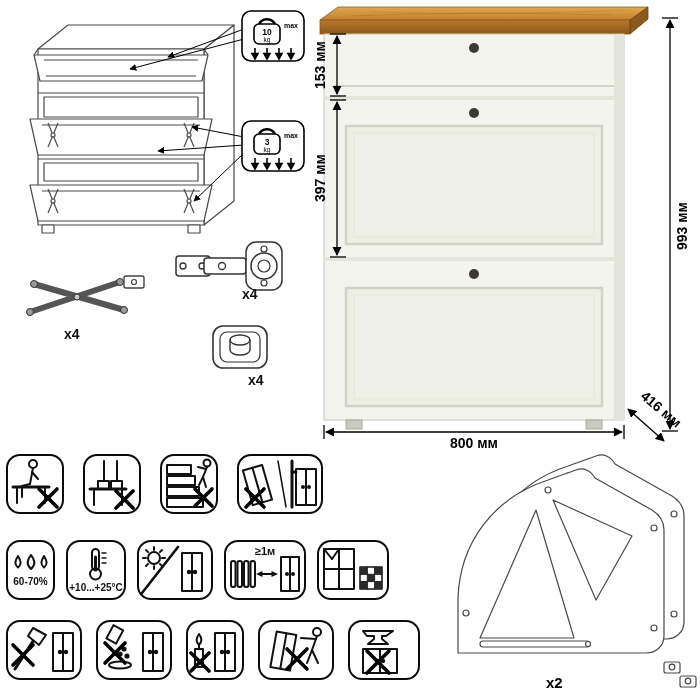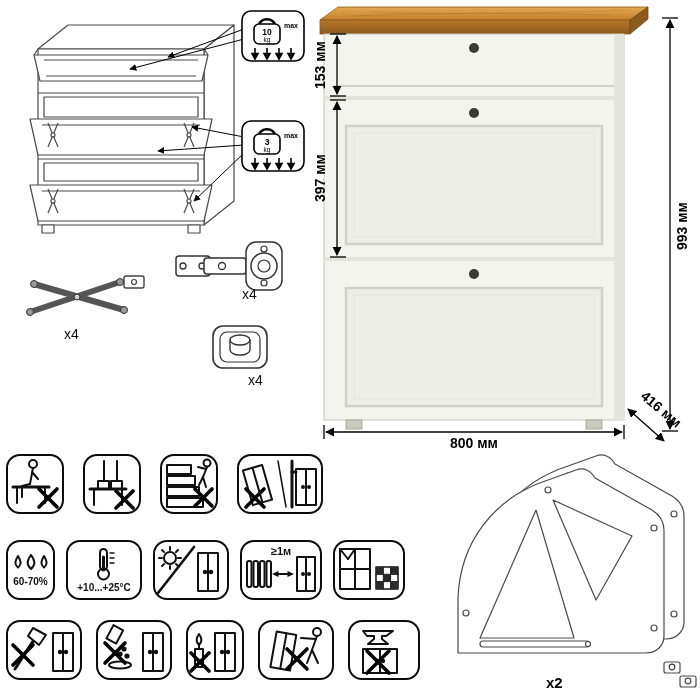--- a/index.html
+++ b/index.html
@@ -4,21 +4,21 @@
 <style>
   :root{
     --wood-top:#c5802e; --wood-top-light:#e2a94f; --wood-front:#b9772a; --wood-side:#8a5a1e;
     --cabinet-body:#f3f4ee; --cabinet-panel:#edefe6; --cabinet-line:#d0d2c5;
     --cabinet-shadow:#e3e5da; --knob:#3d3a35; --outline:#111111;
   }
   *{box-sizing:border-box}
   body{margin:0;font-family:"Liberation Sans",sans-serif;background:#fff;color:#111}
   #canvas{position:relative;width:700px;height:700px;background:#fff;overflow:hidden}
   .abs{position:absolute}
-  .count-label{position:absolute;font-weight:normal;font-size:14px;color:#111}
+  .count-label{position:absolute;font-weight:bold;font-size:14px;color:#111}
   .pict-row{display:flex;align-items:flex-start}
   .pict{border:2.5px solid #0c0c0c;border-radius:14px;height:60px;background:#fff;
         display:flex;flex-direction:column;align-items:center;justify-content:center;flex:0 0 auto}
   .pict svg{display:block}
   .pict .lbl{font-size:10px;font-weight:bold;line-height:1;margin-top:2px;white-space:nowrap}
   .ln{stroke:#111;stroke-width:2;fill:none;stroke-linecap:round;stroke-linejoin:round}
   .x{stroke:#000;stroke-width:3.6;stroke-linecap:round;fill:none}
   .wf{stroke:#4a4a4a;stroke-width:1.2;fill:#fff;stroke-linejoin:round}
   .dim{stroke:#000;stroke-width:1.3;fill:none}
   .dimtxt{font-weight:bold;font-size:14px;fill:#000}
@@ -307,21 +307,21 @@
       <div class="pict" style="width:49px">
         <svg width="50" height="22" viewBox="0 0 50 22">
           <g class="ln" stroke-width="1.8">
             <path d="M12,3 C15,8 16,11 12,14.5 C8,11 9,8 12,3"></path>
             <path d="M25,2 C29,7.5 30,11.5 25,16 C20,11.5 21,7.5 25,2"></path>
             <path d="M38,3 C41,8 42,11 38,14.5 C34,11 35,8 38,3"></path>
           </g>
         </svg>
         <div class="lbl">60-70%</div>
       </div>
-      <div class="pict" style="width:76px">
+      <div class="pict" style="width:60px">
         <svg width="70" height="34" viewBox="0 0 70 34">
           <g class="ln" stroke-width="1.8">
             <rect x="31" y="2" width="7" height="21" rx="3.5"></rect>
             <circle cx="34.5" cy="27" r="5.5"></circle>
             <line x1="34.5" y1="10" x2="34.5" y2="23" stroke-width="3"></line>
             <line x1="41" y1="6" x2="45" y2="6" stroke-width="1.4"></line>
             <line x1="41" y1="11" x2="45" y2="11" stroke-width="1.4"></line>
             <line x1="41" y1="16" x2="45" y2="16" stroke-width="1.4"></line>
           </g>
         </svg>

